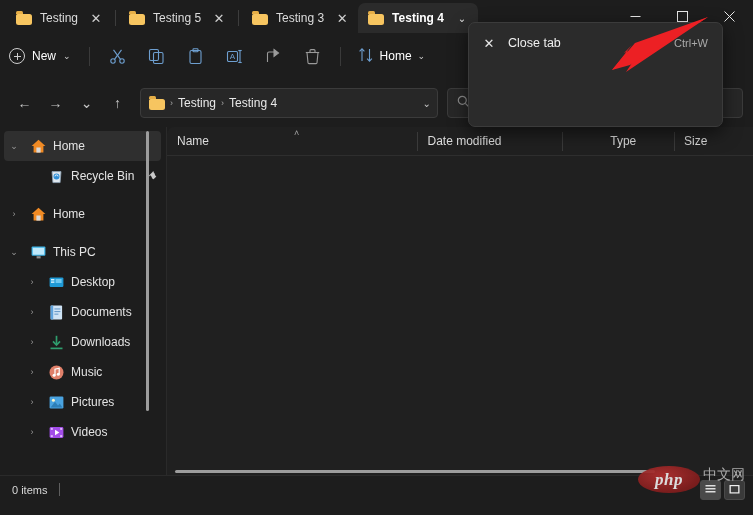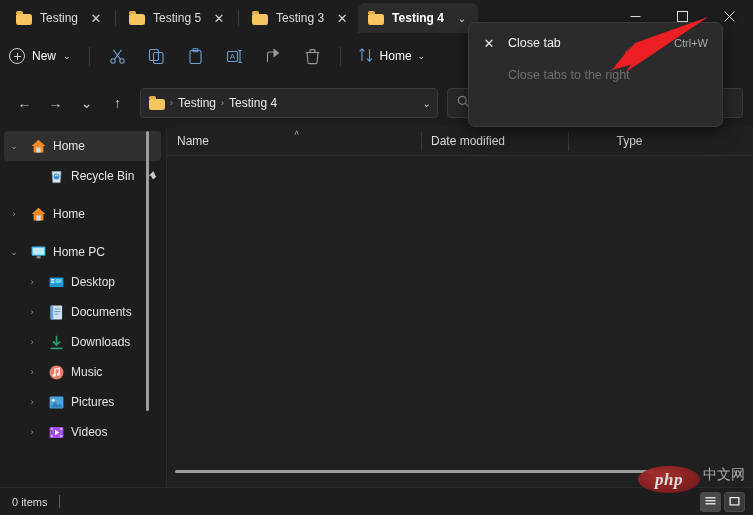--- a/index.html
+++ b/index.html
@@ -180,21 +180,21 @@
     position: absolute; left: 0; top: 54px; width: 100%;
     text-align: center; font-size: 12px; color: #e4e4e4;
   }
   .hscroll {
     position: absolute; left: 8px; bottom: 14px; width: 480px; height: 3px;
     background: #9d9d9d; border-radius: 2px;
   }
 
   
   .statusbar {
-    position: absolute; left: 0; bottom: 0; width: 753px; height: 28px;
+    position: absolute; left: 0; bottom: 12px; width: 753px; height: 28px;
     background: #1d1d1d; display: flex; align-items: center;
     padding: 0 8px 0 12px; border-top: 1px solid #2a2a2a;
   }
   .status-txt { font-size: 11px; color: #d8d8d8; }
   .status-bar-sep { width: 1px; height: 13px; background: #5e5e5e; margin-left: 12px; }
   .viewtoggle { margin-left: auto; display: flex; gap: 3px; }
   .vt {
     width: 21px; height: 20px; display: flex; align-items: center;
     justify-content: center; border-radius: 3px; border: 1px solid #4a4a4a;
     background: #3a3a3a;
@@ -450,21 +450,21 @@
 
       <div class="sb-row" style="margin-top:8px;">
         <span class="sb-chev">⌄</span>
         <span class="sb-ico">
           <svg width="17" height="17" viewBox="0 0 17 17">
               <rect x="1.6" y="2.6" width="13.8" height="9.2" rx="1" fill="#3fb5e8"></rect>
               <rect x="2.8" y="3.8" width="11.4" height="6.9" fill="#bfe9fb"></rect>
               <rect x="6.6" y="12.2" width="4" height="2.2" fill="#8d8d8d"></rect>
             </svg>
         </span>
-        <span class="sb-label">Home PC</span>
+        <span class="sb-label">This PC</span>
       </div>
 
       <div class="sb-row sb-indent">
         <span class="sb-chev">›</span>
         <span class="sb-ico">
           <svg width="17" height="17" viewBox="0 0 17 17">
               <rect x="1.6" y="3.4" width="13.8" height="9.6" rx="1.2" fill="#1f9ad6"></rect>
               <rect x="3" y="5" width="3.4" height="1.5" fill="#cfeefd"></rect>
               <rect x="3" y="7.4" width="3.4" height="1.5" fill="#cfeefd"></rect>
               <rect x="7.6" y="5" width="6" height="4" fill="#6ec9f2"></rect>
@@ -548,20 +548,23 @@
         <div class="col name">
           <span>Name</span>
           <span class="sortmark">˄</span>
         </div>
         <div class="col date">
           <span>Date modified</span>
         </div>
         <div class="col type">
           <span>Type</span>
         </div>
+        <div class="col size">
+          <span>Size</span>
+        </div>
       </div>
 
 
       <div class="hscroll"></div>
     </div>
   </div>
 
   <div class="statusbar">
     <span class="status-txt">0 items</span>
     <span class="status-bar-sep"></span>
@@ -581,24 +584,20 @@
       </div>
     </div>
   </div>
 
   <div class="ctxmenu">
     <div class="ctx-item">
       <span class="ctx-ico">✕</span>
       <span class="ctx-label">Close tab</span>
       <span class="ctx-accel">Ctrl+W</span>
     </div>
-    <div class="ctx-item disabled">
-      <span class="ctx-ico"></span>
-      <span class="ctx-label">Close tabs to the right</span>
-    </div>
   </div>
 
   <div class="arrow">
     <svg width="150" height="70" viewBox="0 0 150 70">
       <path d="M148 2 L66 57 L76 42 L52 55 L72 30 L64 38 Z" fill="#ec2024"></path>
       <path d="M148 2 L70 50 L52 55 L75 28 Z" fill="#ec2024"></path>
     </svg>
   </div>
 
   <div class="watermark">

